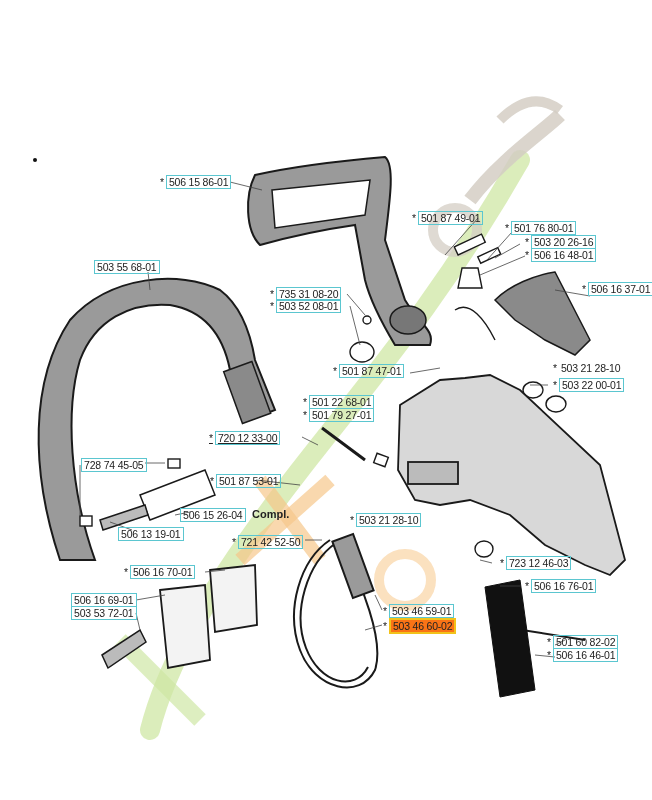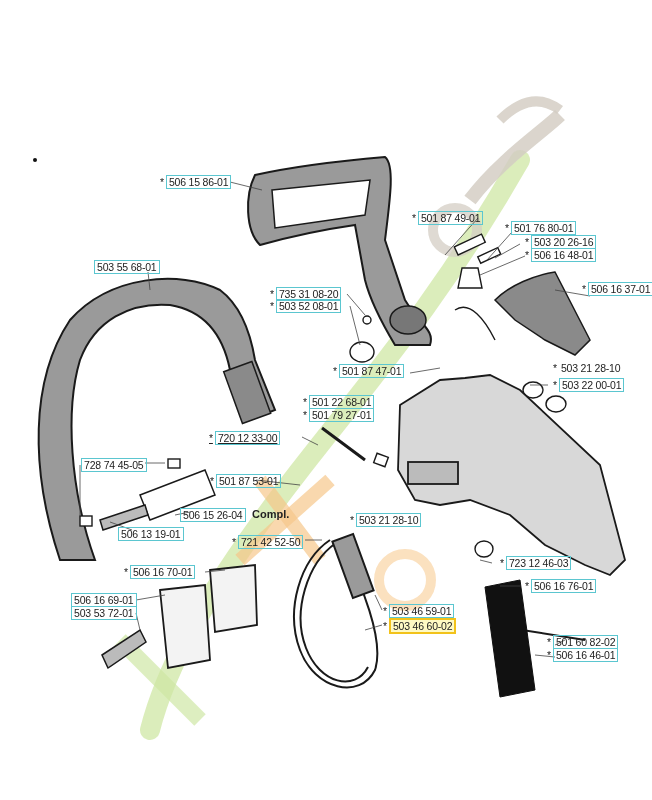--- a/index.html
+++ b/index.html
@@ -2,21 +2,21 @@
 <html><head>
 <meta charset="utf-8">
 <style>
   html, body { margin: 0; padding: 0; background: #ffffff; }
   body { width: 652px; height: 800px; position: relative; overflow: hidden;
          font-family: "Liberation Sans", sans-serif; }
   .canvas { position: absolute; left: 0; top: 0; width: 652px; height: 568px; }
   .lbl { position: absolute; font-size: 10.5px; line-height: 12px; color: #222;
          white-space: nowrap; letter-spacing: -0.2px; }
   .lbl .box { border: 1.4px solid #5bc6d0; padding: 0 2px; background: rgba(255,255,255,0.0); }
-  .lbl .box.hl { border-color: #f2c21a; background: #fef9c3; border-width: 2px; }
+  .lbl .box.hl { border-color: #f2c21a; background: #f97316; border-width: 2px; }
   .lbl .star { margin-right: 2px; }
   .lbl .plain { padding: 0 2px; }
   .compl { position: absolute; font-size: 11px; font-weight: bold; color: #222; }
   svg { position: absolute; left: 0; top: 0; }
 </style>
 </head>
 <body>
 
 <div class="canvas">
 

